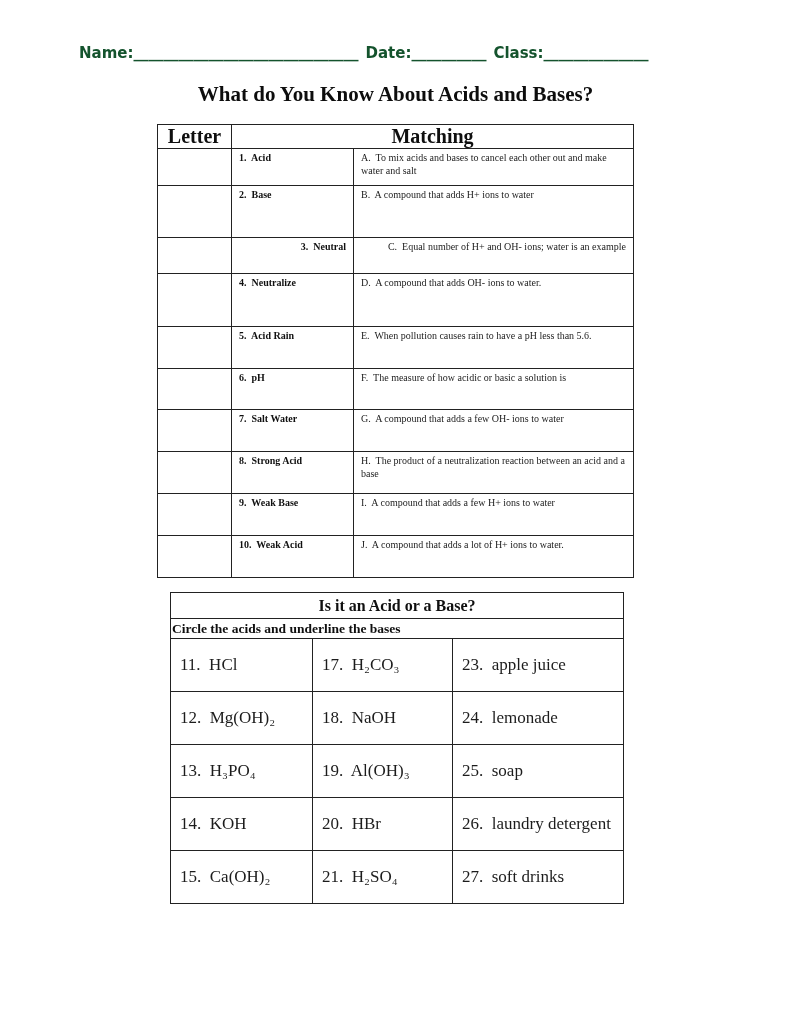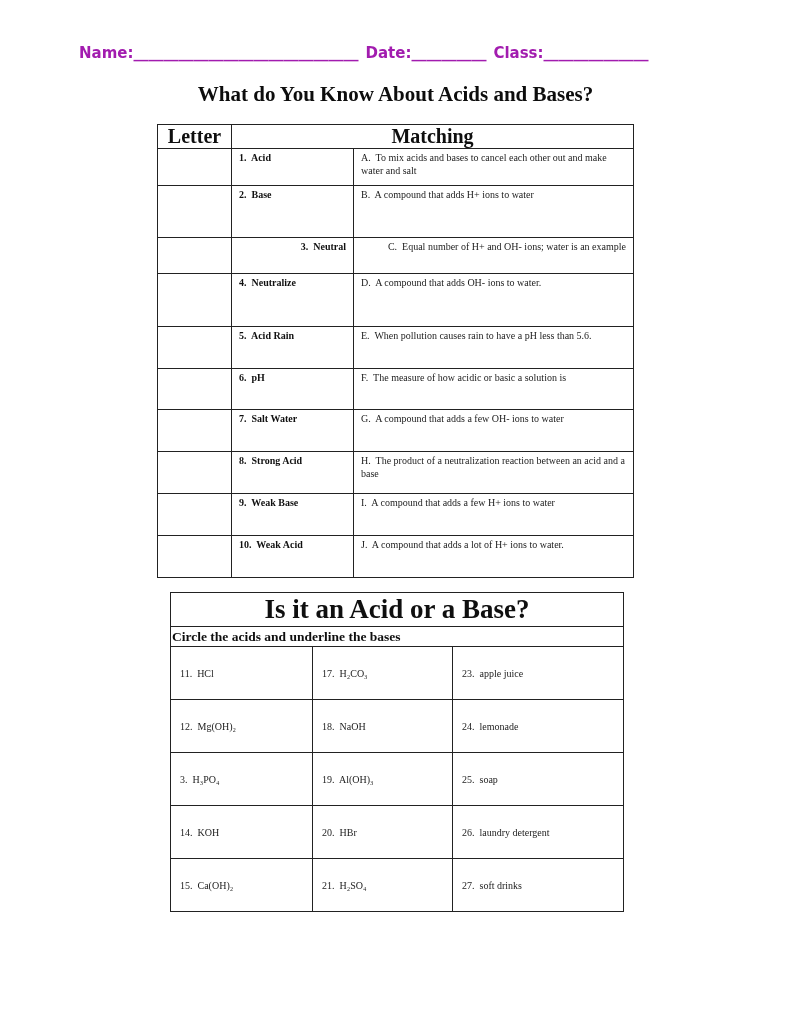--- a/index.html
+++ b/index.html
@@ -15,21 +15,21 @@
 
   
   .header-line {
     position: absolute;
     left: 79px;
     top: 44px;
     width: 640px;
     font-family: "DejaVu Sans", "Liberation Sans", sans-serif;
     font-weight: bold;
     font-size: 15px;
-    color: #a21caf;
+    color: #14532d;
     white-space: nowrap;
   }
   .header-line .blank { letter-spacing: 0; }
   .header-line .sep { margin-left: 7px; }
 
   
   .page-title {
     position: absolute;
     left: 0;
     top: 82px;
@@ -92,37 +92,37 @@
   .acidbase-table {
     position: absolute;
     left: 170px;
     top: 592px;
     width: 453px;
   }
   .acidbase-table col.c1 { width: 142px; }
   .acidbase-table col.c2 { width: 140px; }
   .acidbase-table col.c3 { width: 171px; }
   .acidbase-table .t-title {
-    font-size: 27px;
+    font-size: 16px;
     font-weight: bold;
     text-align: center;
     height: 26px;
     color: #0f0f0f;
   }
   .acidbase-table .t-subtitle {
     font-size: 13.5px;
     font-weight: bold;
     height: 20px;
     color: #0f0f0f;
   }
   .acidbase-table td.item {
     height: 53px;
     vertical-align: middle;
     padding: 0 4px 0 9px;
-    font-size: 10px;
+    font-size: 17px;
     white-space: pre-wrap;
   }
 </style>
 </head>
 <body>
 
 <div class="page">
 
   <div class="header-line">
     <span>Name:</span><span class="blank">______________________________</span><span class="sep">Date:</span><span class="blank">__________</span><span class="sep">Class:</span><span class="blank">______________</span>
@@ -213,21 +213,21 @@
         <td class="item">11.  HCl</td>
         <td class="item">17.  H₂CO₃</td>
         <td class="item">23.  apple juice</td>
       </tr>
       <tr>
         <td class="item">12.  Mg(OH)₂</td>
         <td class="item">18.  NaOH</td>
         <td class="item">24.  lemonade</td>
       </tr>
       <tr>
-        <td class="item">3.  H₃PO₄</td>
+        <td class="item">13.  H₃PO₄</td>
         <td class="item">19.  Al(OH)₃</td>
         <td class="item">25.  soap</td>
       </tr>
       <tr>
         <td class="item">14.  KOH</td>
         <td class="item">20.  HBr</td>
         <td class="item">26.  laundry detergent</td>
       </tr>
       <tr>
         <td class="item">15.  Ca(OH)₂</td>

